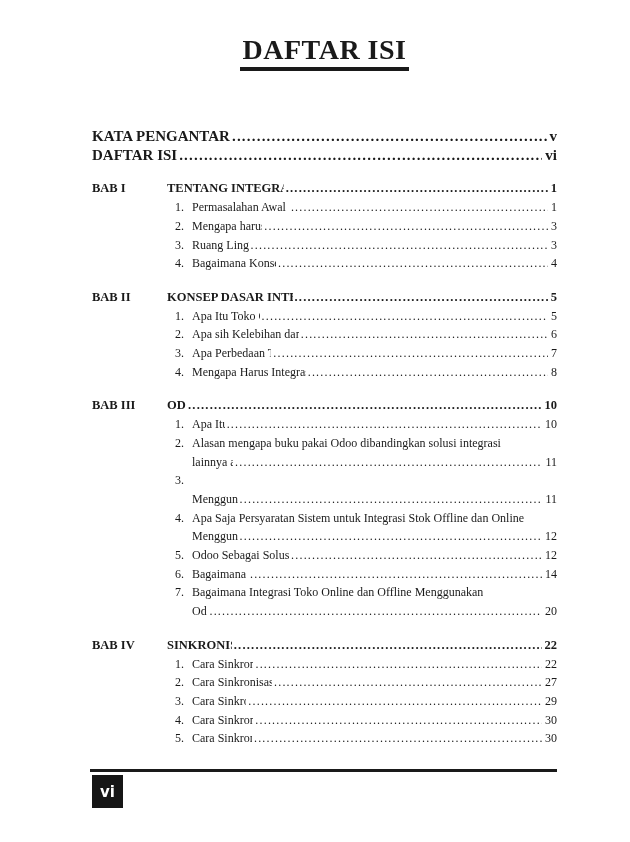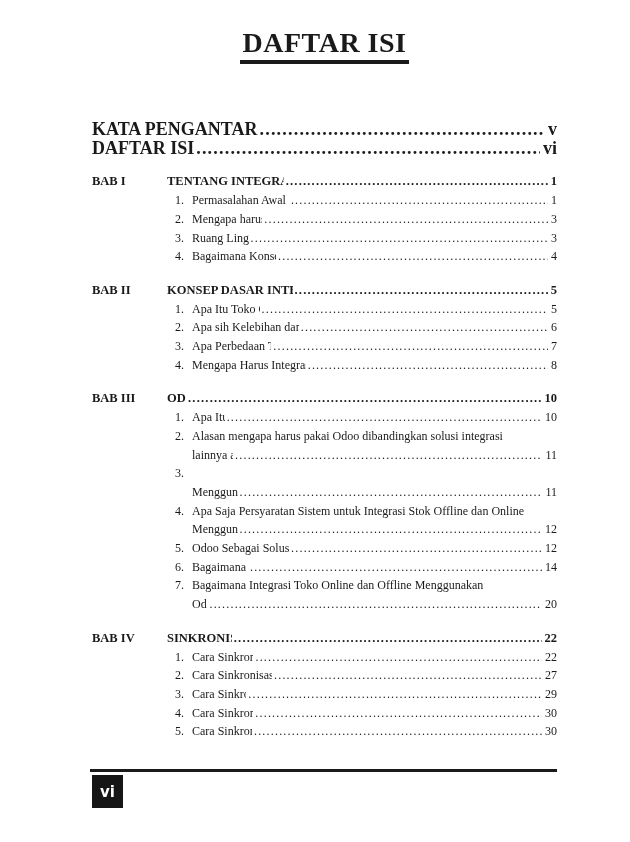--- a/index.html
+++ b/index.html
@@ -8,40 +8,40 @@
     width: 630px;
     height: 842px;
     background: #ffffff;
     color: #1a1a1a;
     font-family: "Liberation Serif", serif;
     overflow: hidden;
   }
   .content {
     position: absolute;
     left: 92px;
-    top: 3px;
+    top: 10px;
     width: 465px;
     padding-top: 24px;
   }
   h1.doc-title {
     margin: 0;
     text-align: center;
     font-size: 28px;
     line-height: 32px;
     font-weight: bold;
     letter-spacing: 0.5px;
   }
   h1.doc-title .underline {
     display: inline-block;
     border-bottom: 4px solid #1a1a1a;
     padding: 0 3px 1px 3px;
   }
   .front-matter {
     margin-top: 56px;
-    font-size: 18px;
+    font-size: 15px;
     font-weight: bold;
   }
   .row {
     display: flex;
     align-items: baseline;
     line-height: 18.7px;
     white-space: nowrap;
   }
   .dots {
     flex: 1 1 auto;
@@ -216,21 +216,21 @@
             <div class="row item-line1">
               <span class="num">1.</span>
               <span class="itext">Apa Itu Odoo?</span>
               <span class="dots"></span>
               <span class="pnum">10</span>
             </div>
           </div>
           <div class="item">
             <div class="row item-line1">
               <span class="num">2.</span>
-              <span class="itext">Alasan mengapa harus pakai Odoo dibandingkan solusi integrasi</span>
+              <span class="itext">Alasan mengapa buku pakai Odoo dibandingkan solusi integrasi</span>
             </div>
             <div class="row item-line2">
               <span class="itext">lainnya antara lain:</span>
               <span class="dots"></span>
               <span class="pnum">11</span>
             </div>
           </div>
           <div class="item">
             <div class="row item-line1">
               <span class="num">3.</span>

